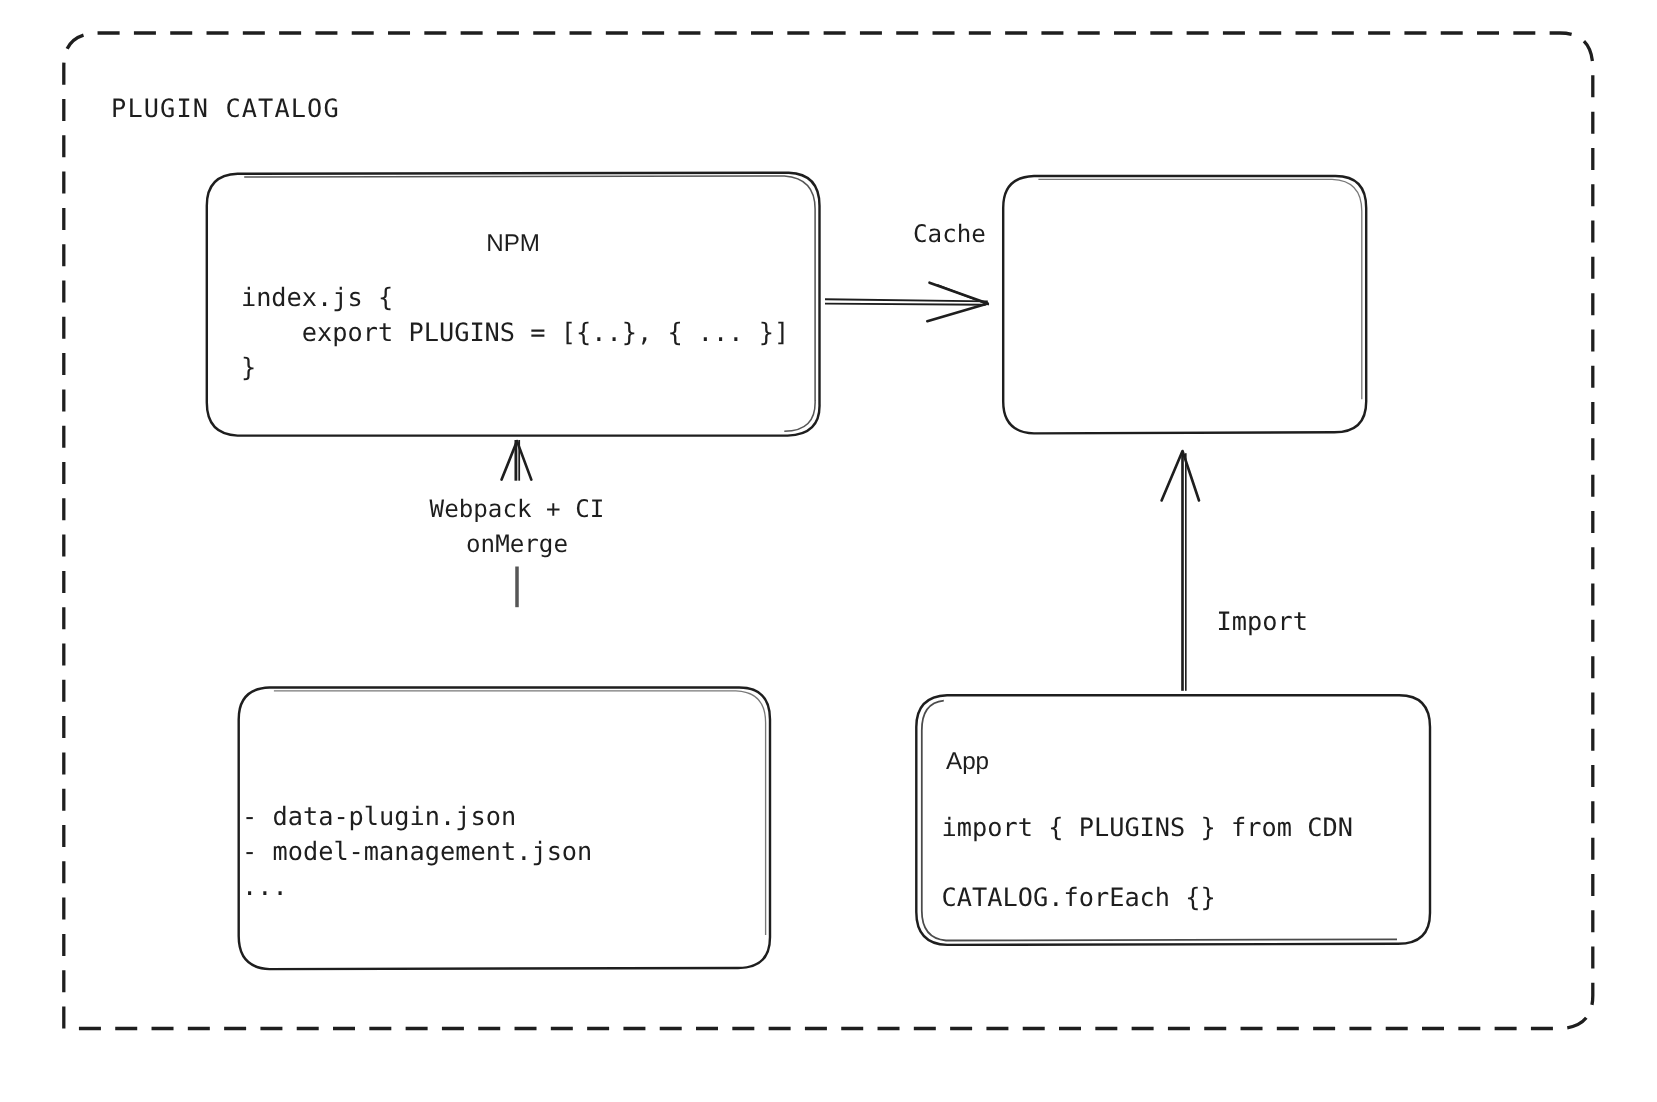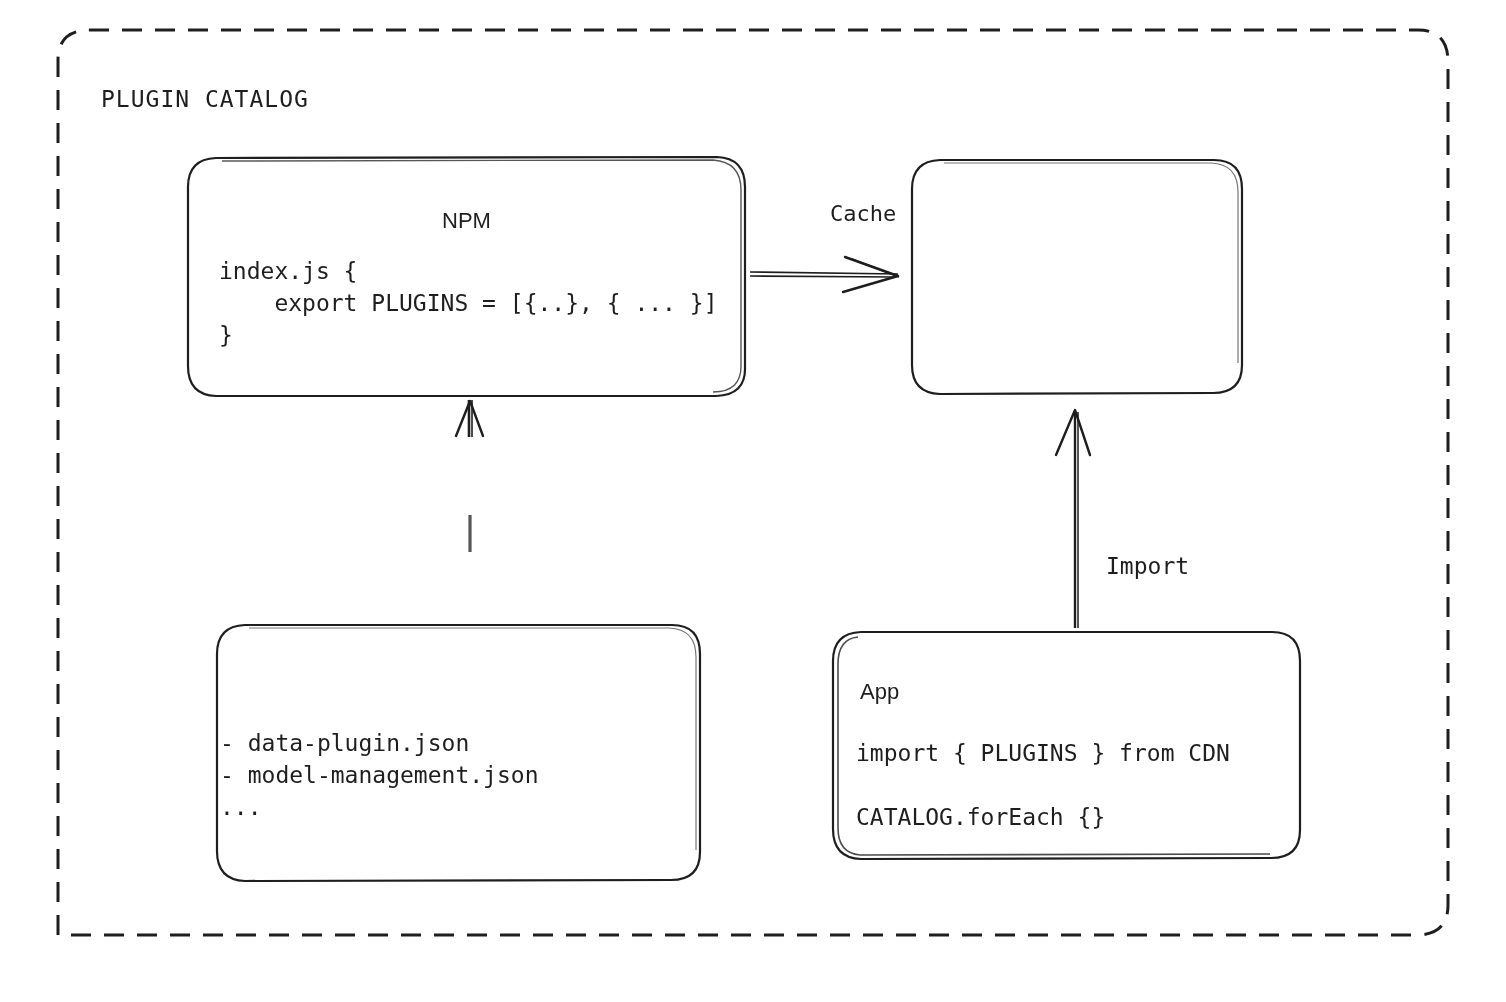--- a/index.html
+++ b/index.html
@@ -173,20 +173,22 @@
 
   <div class="lbl sans" id="npm-title">NPM</div>
 
   <div class="lbl mono" id="npm-code">index.js {
     export PLUGINS = [{..}, { ... }]
 }</div>
 
   <div class="lbl mono" id="cache-label">Cache</div>
 
 
+  <div class="lbl mono" id="webpack-label">Webpack + CI
+onMerge</div>
 
 
   <div class="lbl mono" id="repo-list">- data-plugin.json
 - model-management.json
 ...</div>
 
   <div class="lbl mono" id="import-label">Import</div>
 
   <div class="lbl sans" id="app-title">App</div>
 

